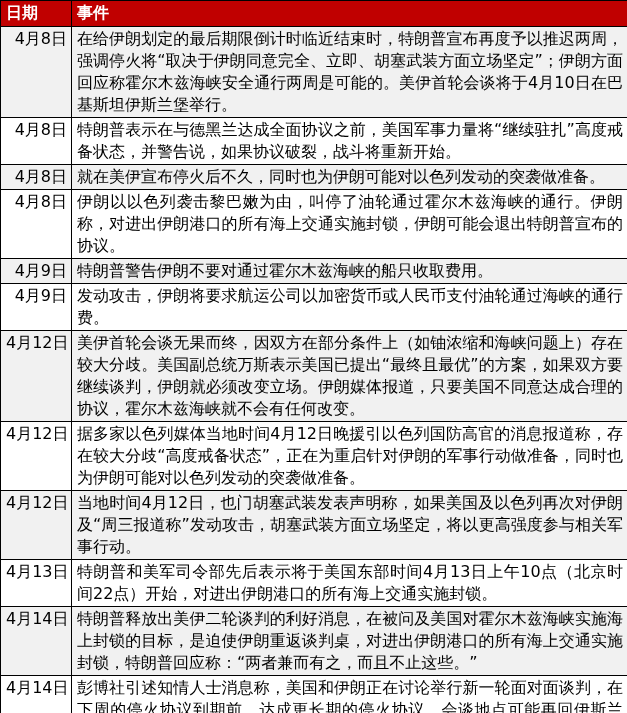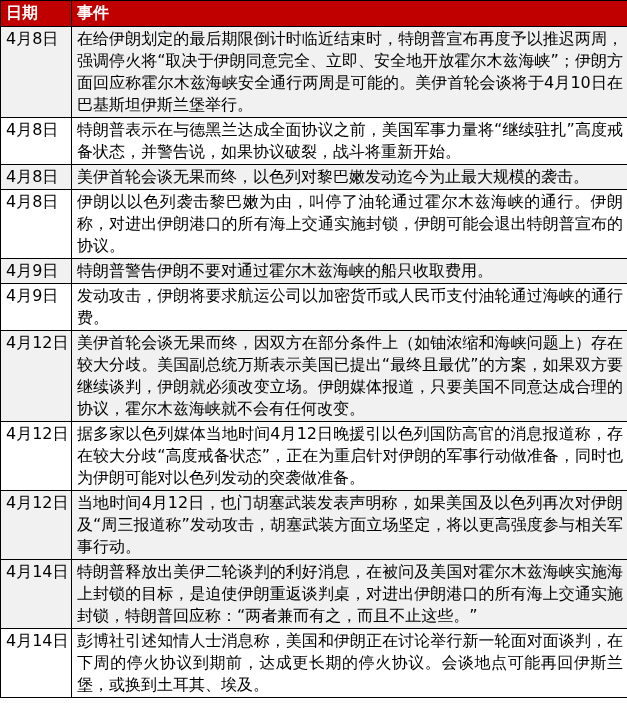--- a/index.html
+++ b/index.html
@@ -21,20 +21,21 @@
     font-size: 16px;
     line-height: 22px;
     color: #000000;
   }
   col.c-date  { width: 71px; }
   col.c-event { width: 556px; }
   .timeline th, .timeline td {
     border: 1px solid var(--border, #000000);
     vertical-align: top;
     padding: 1px 4px 1px 5px;
+    text-align: right;
   }
   .timeline thead th {
     background: var(--header-bg, #C00000);
     color: var(--header-fg, #FFFFFF);
     font-weight: bold;
     text-align: left;
     height: 23px;
     padding-top: 1px;
     padding-bottom: 1px;
   }
@@ -66,29 +67,29 @@
     </colgroup>
     <thead>
       <tr>
         <th>日期</th>
         <th>事件</th>
       </tr>
     </thead>
     <tbody>
         <tr class="banded">
           <td class="date-cell">4月8日</td>
-          <td class="event-cell">在给伊朗划定的最后期限倒计时临近结束时，特朗普宣布再度予以推迟两周，强调停火将“取决于伊朗同意完全、立即、安全地开放霍尔木兹海峡”；伊朗方面回应称霍尔木兹海峡安全通行两周是可能的。美伊首轮会谈将于4月10日在巴基斯坦伊斯兰堡举行。</td>
+          <td class="event-cell">在给伊朗划定的最后期限倒计时临近结束时，特朗普宣布再度予以推迟两周，强调停火将“取决于伊朗同意完全、立即、胡塞武装方面立场坚定”；伊朗方面回应称霍尔木兹海峡安全通行两周是可能的。美伊首轮会谈将于4月10日在巴基斯坦伊斯兰堡举行。</td>
         </tr>
         <tr class="plain">
           <td class="date-cell">4月8日</td>
           <td class="event-cell">特朗普表示在与德黑兰达成全面协议之前，美国军事力量将“继续驻扎”高度戒备状态，并警告说，如果协议破裂，战斗将重新开始。</td>
         </tr>
         <tr class="banded">
           <td class="date-cell">4月8日</td>
-          <td class="event-cell">美伊首轮会谈无果而终，以色列对黎巴嫩发动迄今为止最大规模的袭击。</td>
+          <td class="event-cell">就在美伊宣布停火后不久，同时也为伊朗可能对以色列发动的突袭做准备。</td>
         </tr>
         <tr class="plain">
           <td class="date-cell">4月8日</td>
           <td class="event-cell">伊朗以以色列袭击黎巴嫩为由，叫停了油轮通过霍尔木兹海峡的通行。伊朗称，对进出伊朗港口的所有海上交通实施封锁，伊朗可能会退出特朗普宣布的协议。</td>
         </tr>
         <tr class="banded">
           <td class="date-cell">4月9日</td>
           <td class="event-cell">特朗普警告伊朗不要对通过霍尔木兹海峡的船只收取费用。</td>
         </tr>
         <tr class="plain">
@@ -100,20 +101,24 @@
           <td class="event-cell">美伊首轮会谈无果而终，因双方在部分条件上（如铀浓缩和海峡问题上）存在较大分歧。美国副总统万斯表示美国已提出“最终且最优”的方案，如果双方要继续谈判，伊朗就必须改变立场。伊朗媒体报道，只要美国不同意达成合理的协议，霍尔木兹海峡就不会有任何改变。</td>
         </tr>
         <tr class="plain">
           <td class="date-cell">4月12日</td>
           <td class="event-cell">据多家以色列媒体当地时间4月12日晚援引以色列国防高官的消息报道称，存在较大分歧“高度戒备状态”，正在为重启针对伊朗的军事行动做准备，同时也为伊朗可能对以色列发动的突袭做准备。</td>
         </tr>
         <tr class="banded">
           <td class="date-cell">4月12日</td>
           <td class="event-cell">当地时间4月12日，也门胡塞武装发表声明称，如果美国及以色列再次对伊朗及“周三报道称”发动攻击，胡塞武装方面立场坚定，将以更高强度参与相关军事行动。</td>
         </tr>
+        <tr class="plain">
+          <td class="date-cell">4月13日</td>
+          <td class="event-cell">特朗普和美军司令部先后表示将于美国东部时间4月13日上午10点（北京时间22点）开始，对进出伊朗港口的所有海上交通实施封锁。</td>
+        </tr>
         <tr class="banded">
           <td class="date-cell">4月14日</td>
           <td class="event-cell">特朗普释放出美伊二轮谈判的利好消息，在被问及美国对霍尔木兹海峡实施海上封锁的目标，是迫使伊朗重返谈判桌，对进出伊朗港口的所有海上交通实施封锁，特朗普回应称：“两者兼而有之，而且不止这些。”</td>
         </tr>
         <tr class="plain">
           <td class="date-cell">4月14日</td>
           <td class="event-cell">彭博社引述知情人士消息称，美国和伊朗正在讨论举行新一轮面对面谈判，在下周的停火协议到期前，达成更长期的停火协议。会谈地点可能再回伊斯兰堡，或换到土耳其、埃及。</td>
         </tr>
       </tbody>
   </table>

